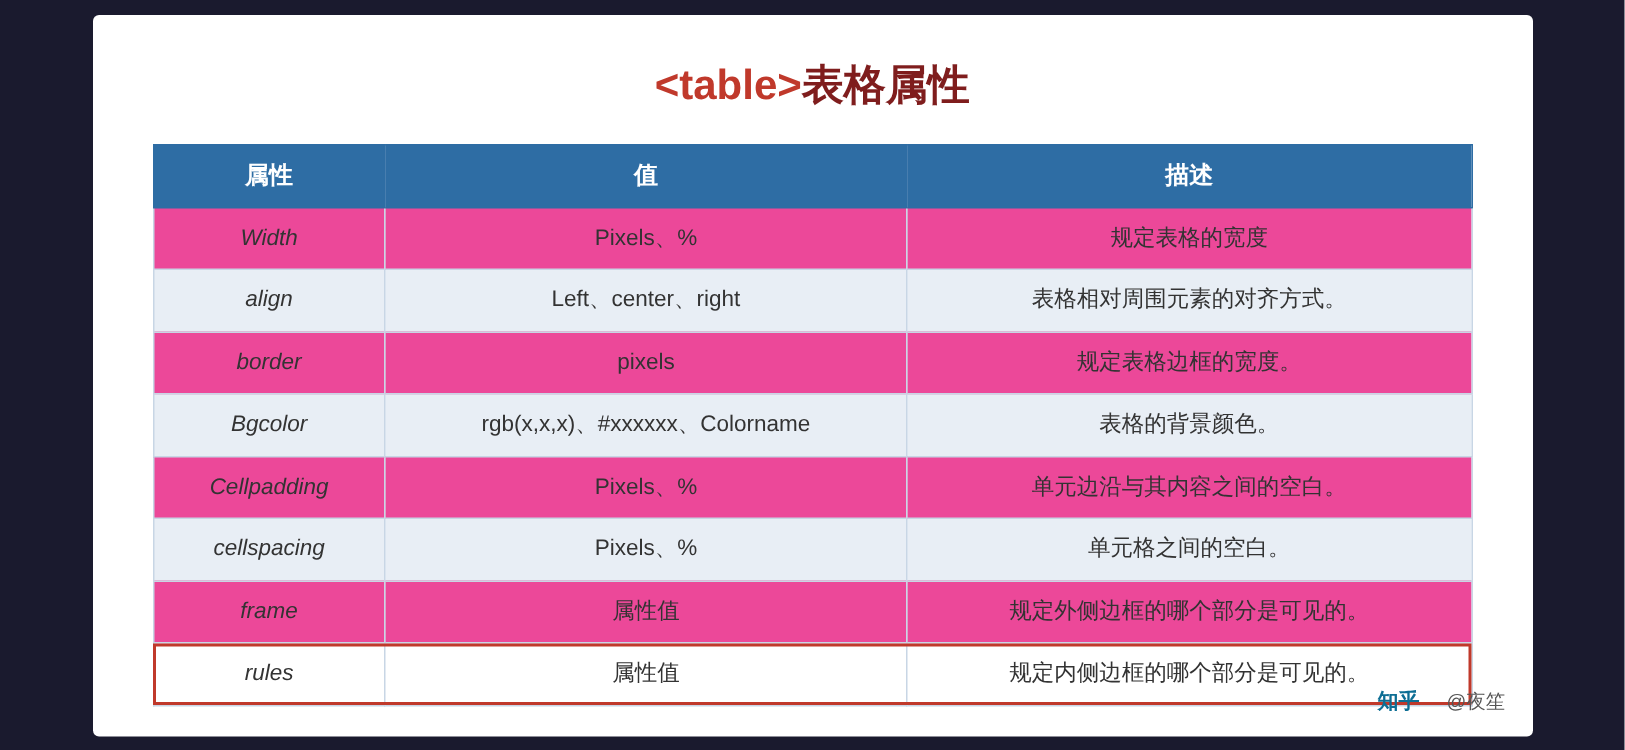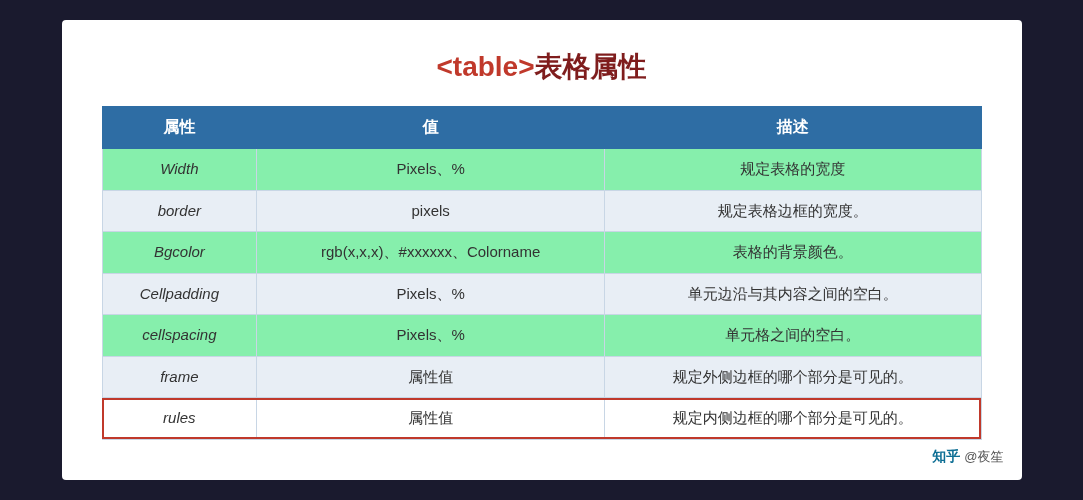--- a/index.html
+++ b/index.html
@@ -42,21 +42,21 @@
     .data-table thead tr th {
       background-color: #2e6da4;
       color: #ffffff;
       padding: 10px 0;
       text-align: center;
       font-weight: bold;
       font-size: 16px;
       border: 1px solid #2e6da4;
     }
     .data-table tbody tr {
-      background-color: #86efac;
+      background-color: #ec4899;
     }
     .data-table tbody tr:nth-child(even) {
       background-color: #e8eef5;
     }
     .data-table tbody tr.highlighted {
       background-color: #fff;
       outline: 2px solid #c0392b;
       outline-offset: -2px;
       margin-top: 32px;
     }
@@ -70,21 +70,21 @@
     .data-table tbody tr td:first-child {
       font-style: italic;
     }
     .watermark {
       position: absolute;
       bottom: 14px;
       right: 18px;
       font-size: 13px;
       color: #555;
       display: flex;
-      gap: 4px;
+      gap: 18px;
     }
     .watermark-logo {
       font-weight: bold;
       color: #0d6e94;
       font-size: 14px;
     }
   </style>
 </head>
 <body>
 
@@ -99,20 +99,25 @@
         <th>属性</th>
         <th>值</th>
         <th>描述</th>
       </tr>
     </thead>
     <tbody id="table-body">
     <tr>
           <td>Width</td>
           <td>Pixels、%</td>
           <td>规定表格的宽度</td>
+        </tr>
+        <tr>
+          <td>align</td>
+          <td>Left、center、right</td>
+          <td>表格相对周围元素的对齐方式。</td>
         </tr>
         <tr>
           <td>border</td>
           <td>pixels</td>
           <td>规定表格边框的宽度。</td>
         </tr>
         <tr>
           <td>Bgcolor</td>
           <td>rgb(x,x,x)、#xxxxxx、Colorname</td>
           <td>表格的背景颜色。</td>

